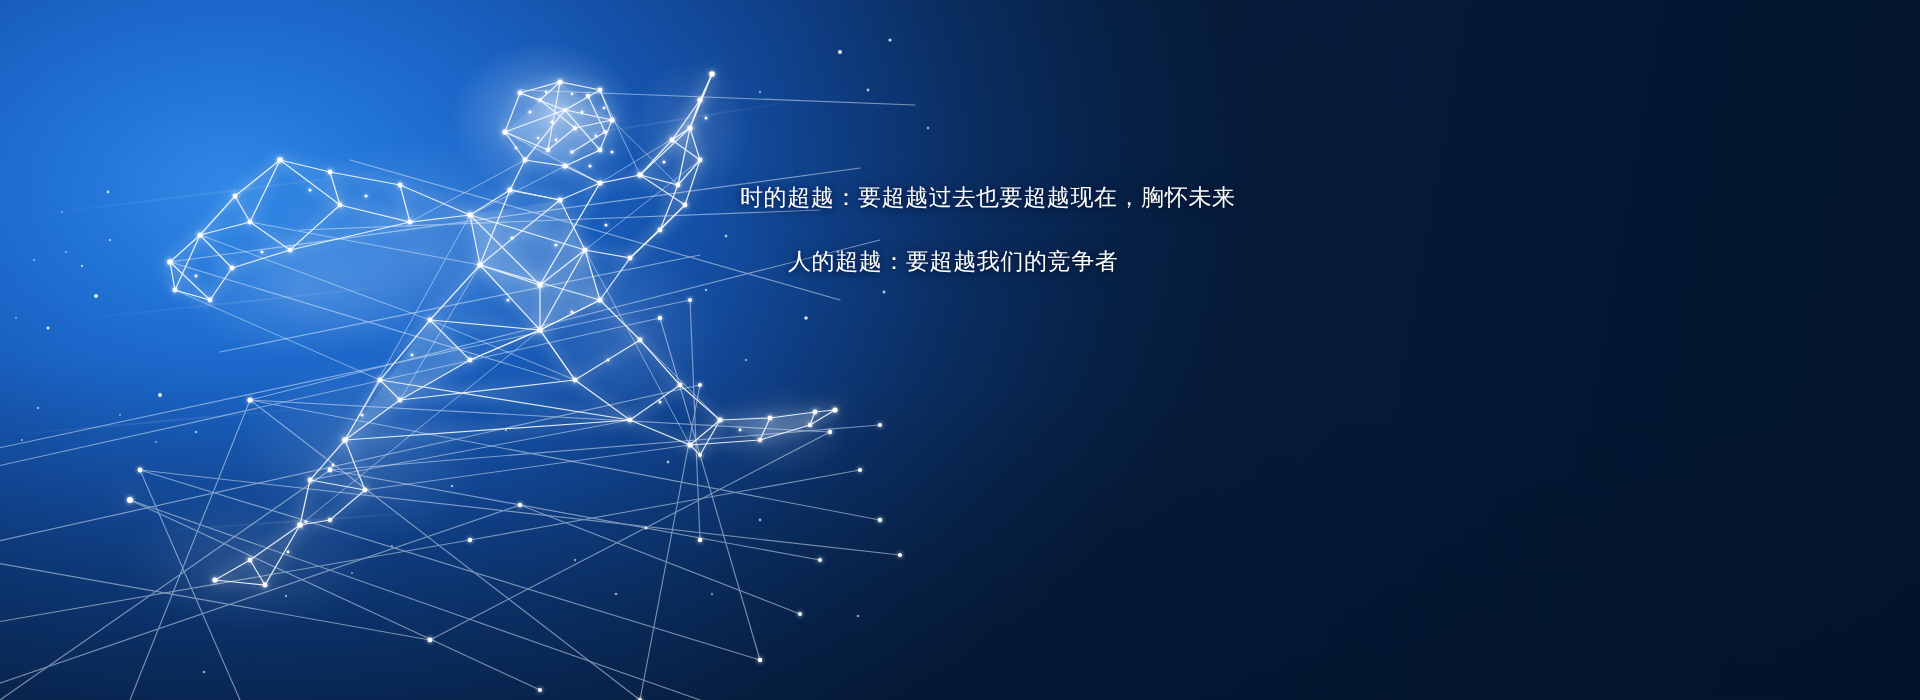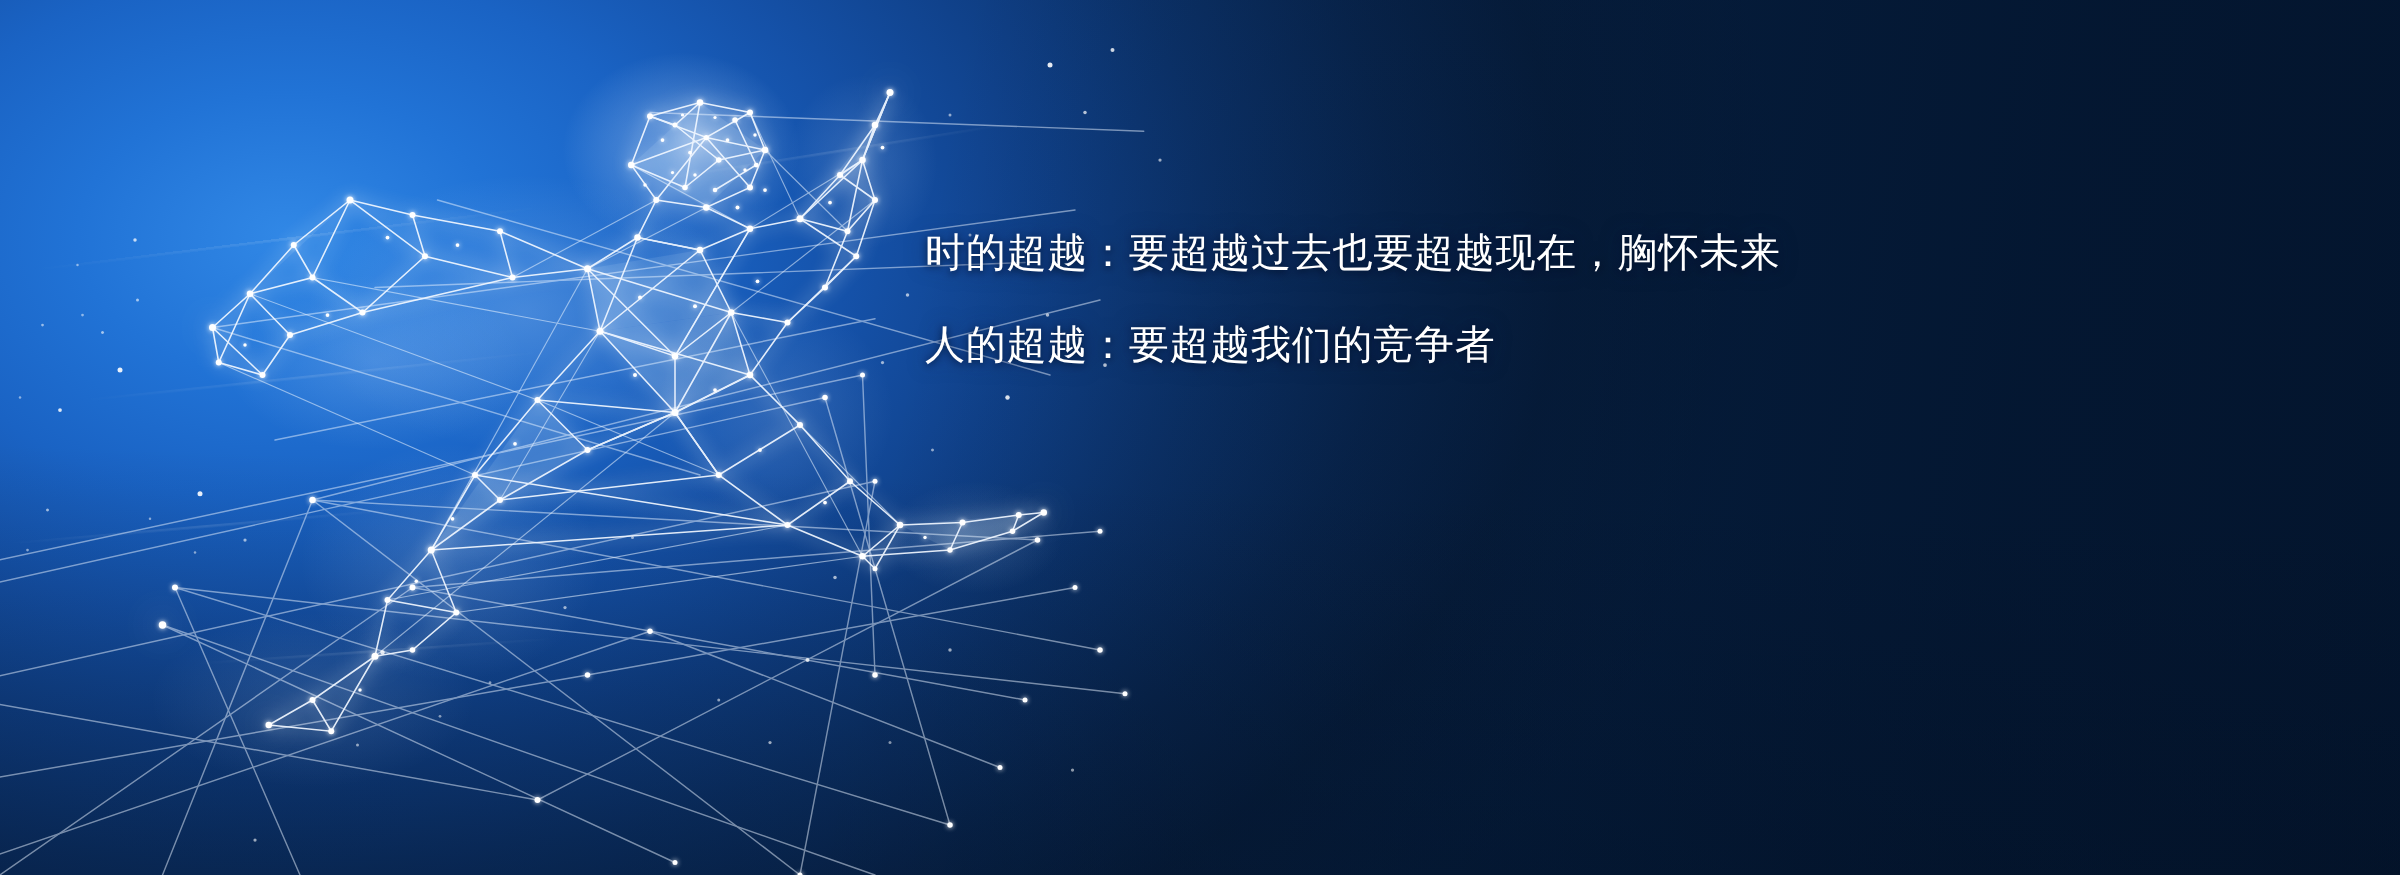--- a/index.html
+++ b/index.html
@@ -45,28 +45,28 @@
   
   .art{position:absolute;inset:0;width:1920px;height:700px;}
   
   .copy{
     position:absolute;
     left:740px;top:186px;
     width:760px;
   }
   .copy-line{
     color:#ffffff;
-    font-size:32px;
+    font-size:23px;
     line-height:1;
     letter-spacing:.6px;
     white-space:nowrap;
     text-shadow:0 1px 6px rgba(0,12,34,.75), 0 0 16px rgba(10,40,90,.55);
     margin:0 0 41px 0;
   }
-  .copy-line:last-child{margin-bottom:0;}
+  .copy-line:last-child{margin-bottom:0;margin-left:48px;}
 </style>
 </head>
 <body>
 
 <div id="stage">
 
   <div class="bg-base"></div>
   <div class="bg-radial2"></div>
   <div class="bg-vign"></div>
   <div class="bg-vign-b"></div>

